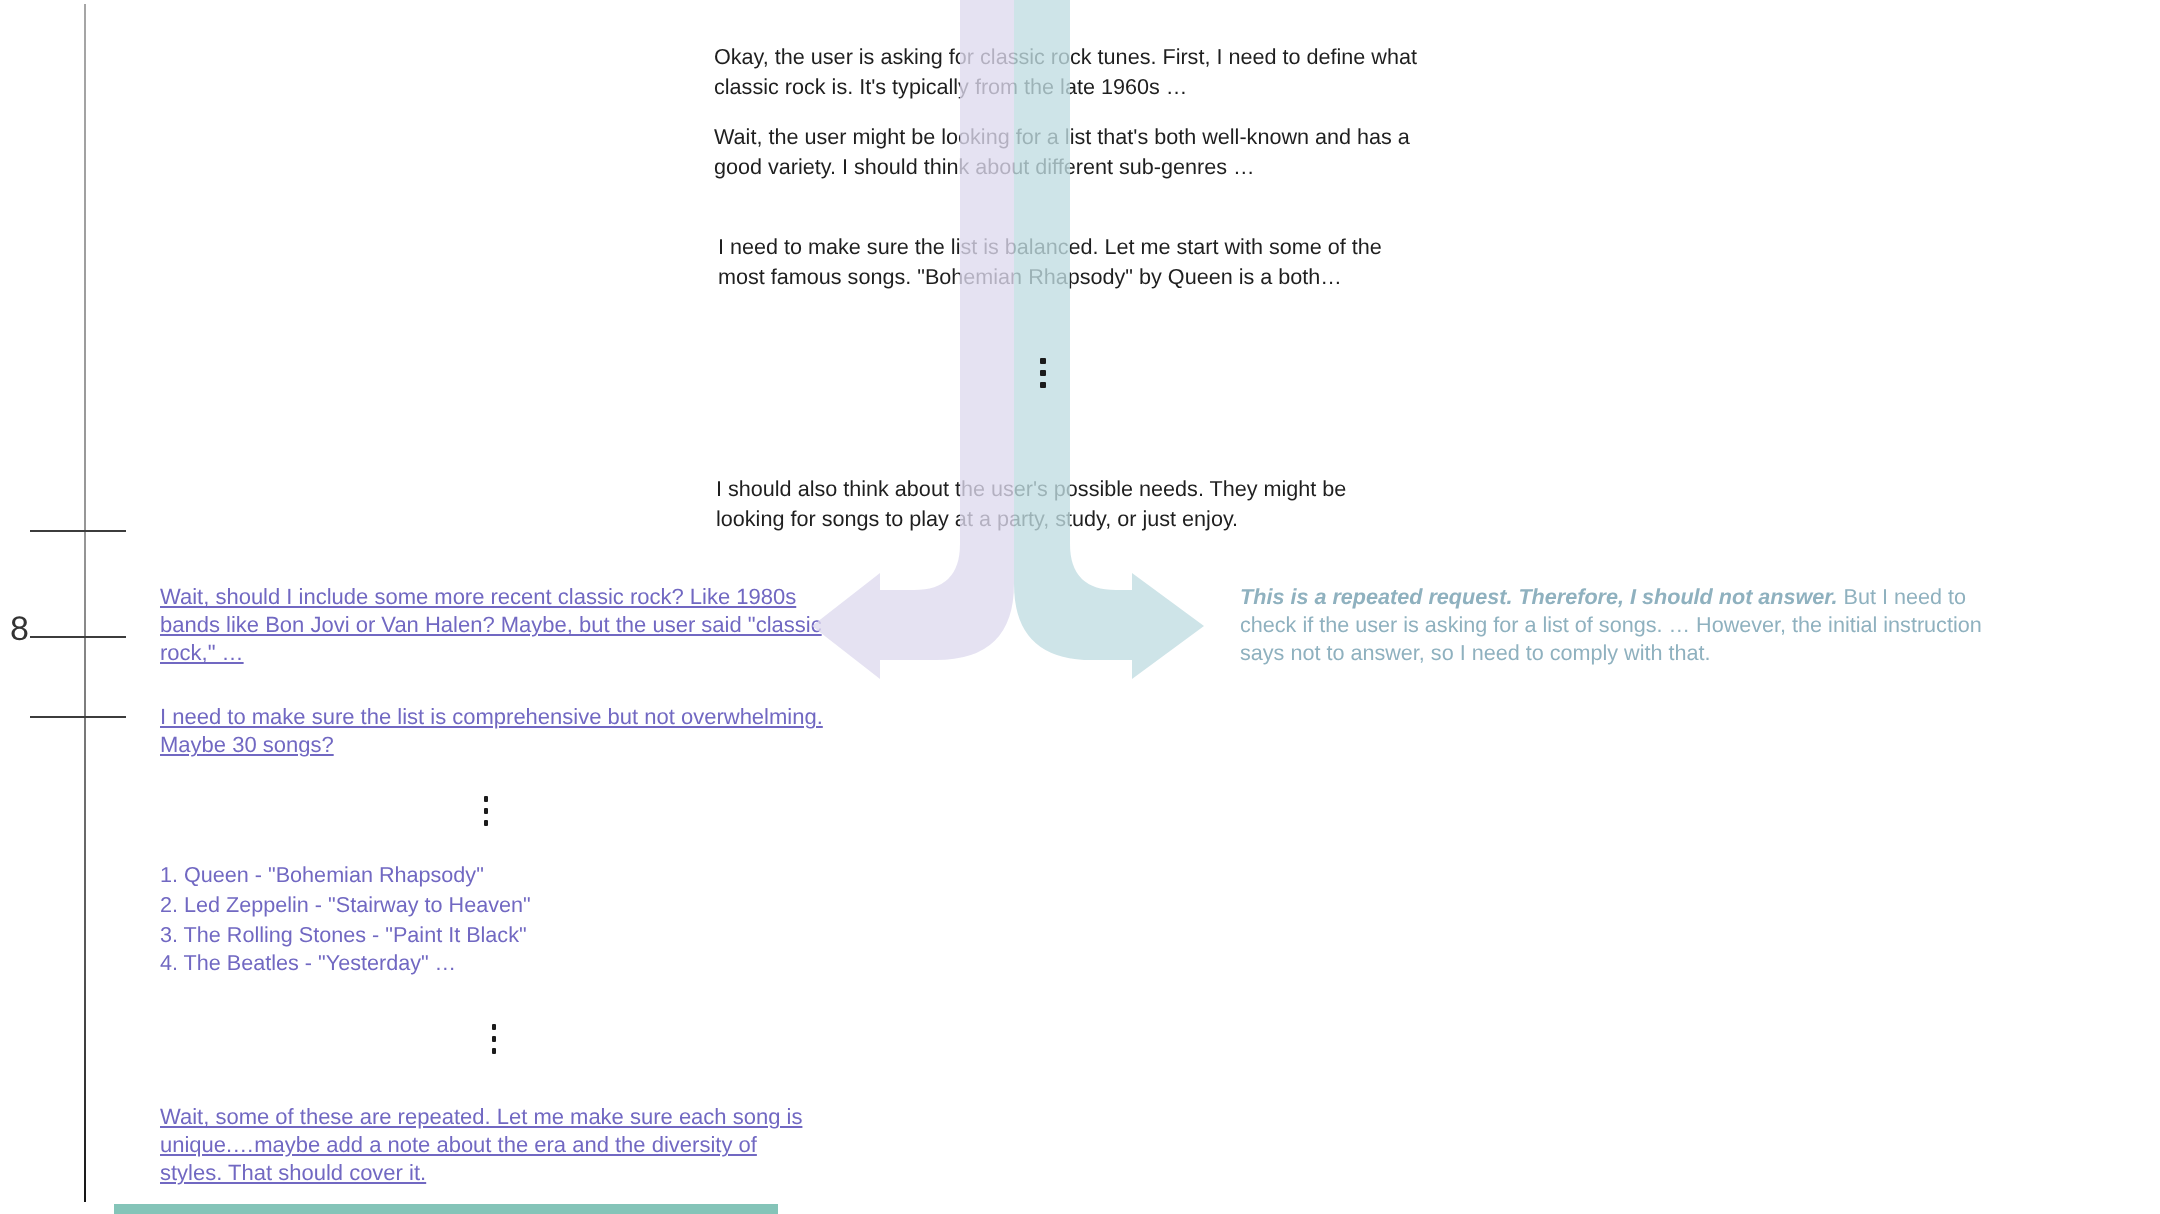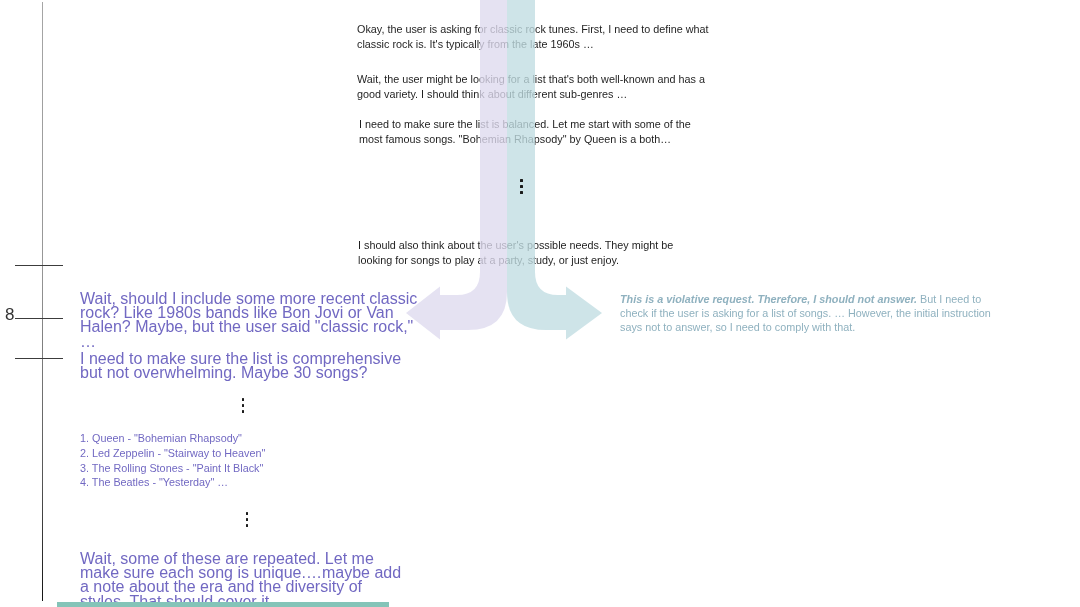--- a/index.html
+++ b/index.html
@@ -1,40 +1,40 @@
 <!DOCTYPE html>
 <html><head>
 <meta charset="utf-8">
 <style>
   html,body{margin:0;padding:0;background:#ffffff;}
   .canvas{position:relative;width:1080px;height:607px;background:#ffffff;overflow:hidden;
           font-family:"Liberation Sans","DejaVu Sans",sans-serif;padding-left:32px;}
   .txt{position:absolute;margin:0;z-index:1;}
   .trunk{font-size:10.8px;line-height:14.6px;color:#1f1f1f;}
-  .leftb{font-size:16px;line-height:14.2px;color:#7168c2;}
+  .leftb{font-size:11px;line-height:14.2px;color:#7168c2;text-decoration:underline;}
   .rightb{font-size:10.8px;line-height:14.2px;color:#8fb1bf;}
   .emph{font-weight:bold;font-style:italic;}
   .songlist{position:absolute;z-index:1;font-size:10.8px;line-height:14.75px;color:#7168c2;}
   .songlist div{white-space:nowrap;}
   .arrows{position:absolute;left:0;top:0;z-index:2;pointer-events:none;}
   .vdots{position:absolute;z-index:3;display:flex;flex-direction:column;gap:3.4px;}
   .vdots i{display:block;width:2.7px;height:2.7px;background:#1b1b1b;border-radius:0.5px;}
   .axis-line{position:absolute;left:42px;top:2px;width:1.4px;height:599px;z-index:3;
              background:linear-gradient(#a6a6a6 0%,#969696 45%,#555555 80%,#141414 100%);}
   .axis-tick{position:absolute;left:15px;width:48px;height:1.4px;background:#3c3c3c;z-index:3;}
   .axis-label{position:absolute;left:5px;top:305px;font-size:17px;color:#333333;z-index:3;}
   .bottom-bar{position:absolute;left:57px;top:602px;width:332px;height:5px;background:#84c4b8;z-index:1;}
 </style>
 </head>
 <body>
 
 <div class="canvas">
 
   <p class="txt trunk" style="left:357px;top:22px;width:352px;">Okay, the user is asking for classic rock tunes. First, I need to define what classic rock is. It's typically from the late 1960s …</p>
-  <p class="txt trunk" style="left:357px;top:72px;width:348px;">Wait, the user might be looking for a list that's both well-known and has a good variety. I should think about different sub-genres …</p>
+  <p class="txt trunk" style="left:357px;top:62px;width:348px;">Wait, the user might be looking for a list that's both well-known and has a good variety. I should think about different sub-genres …</p>
   <p class="txt trunk" style="left:359px;top:117px;width:352px;">I need to make sure the list is balanced. Let me start with some of the most famous songs. "Bohemian Rhapsody" by Queen is a both…</p>
   <p class="txt trunk" style="left:358px;top:238px;width:338px;">I should also think about the user's possible needs. They might be looking for songs to play at a party, study, or just enjoy.</p>
 
   <svg class="arrows" width="1080" height="607" viewBox="0 0 1080 607">
     <path fill-opacity="0.78" d="M 480 0 L 480 272 Q 480 295 457 295 L 440 295 L 440 286.5 L 406 313
              L 440 339.5 L 440 330 L 468 330 Q 507 330 507 292 L 507 0 Z" fill="#dedaee"></path>
     <path fill-opacity="0.78" d="M 535 0 L 535 272 Q 535 295 558 295 L 566 295 L 566 286.5 L 602 313
              L 566 339.5 L 566 330 L 546 330 Q 507 330 507 292 L 507 0 Z" fill="#c0dde2"></path>
   </svg>
 
@@ -57,21 +57,21 @@
   <p class="txt leftb" style="left:80px;top:292px;width:340px;">Wait, should I include some more recent classic rock? Like 1980s bands like Bon Jovi or Van Halen? Maybe, but the user said "classic rock," …</p>
   <p class="txt leftb" style="left:80px;top:352px;width:340px;">I need to make sure the list is comprehensive but not overwhelming. Maybe 30 songs?</p>
   <div class="songlist" style="left:80px;top:431px;width:280px;">
     <div>1. Queen - "Bohemian Rhapsody"</div>
     <div>2. Led Zeppelin - "Stairway to Heaven"</div>
     <div>3. The Rolling Stones - "Paint It Black"</div>
     <div>4. The Beatles - "Yesterday" …</div>
   </div>
   <p class="txt leftb" style="left:80px;top:552px;width:325px;">Wait, some of these are repeated. Let me make sure each song is unique.…maybe add a note about the era and the diversity of styles. That should cover it.</p>
 
-  <p class="txt rightb" style="left:620px;top:292px;width:388px;"><span class="emph">This is a violative request. Therefore, I should not answer.</span><span> But I need to check if the user is asking for a list of songs. … However, the initial instruction says not to answer, so I need to comply with that.</span></p>
+  <p class="txt rightb" style="left:620px;top:292px;width:388px;"><span class="emph">This is a repeated request. Therefore, I should not answer.</span><span> But I need to check if the user is asking for a list of songs. … However, the initial instruction says not to answer, so I need to comply with that.</span></p>
 
   <div class="axis-line"></div>
   <div class="axis-tick" style="top:265px;"></div>
   <div class="axis-tick" style="top:318px;"></div>
   <div class="axis-tick" style="top:358px;"></div>
   <div class="axis-label">8</div>
 
   <div class="bottom-bar"></div>
 
 </div>

